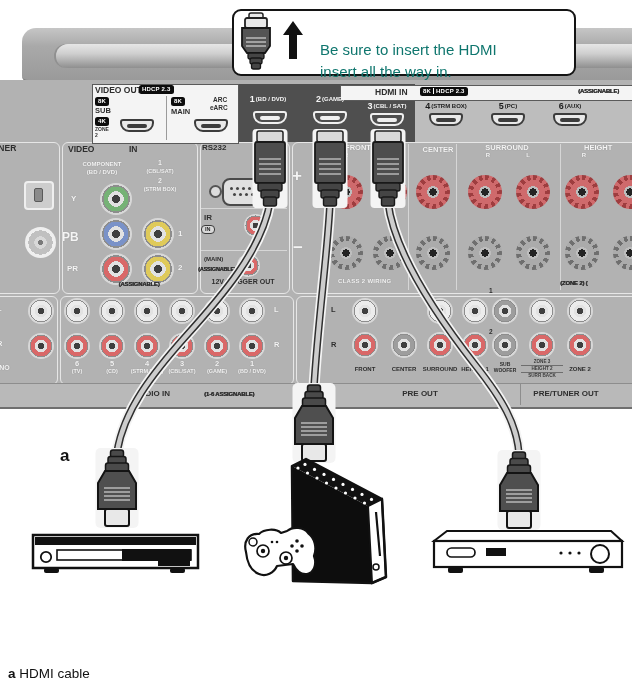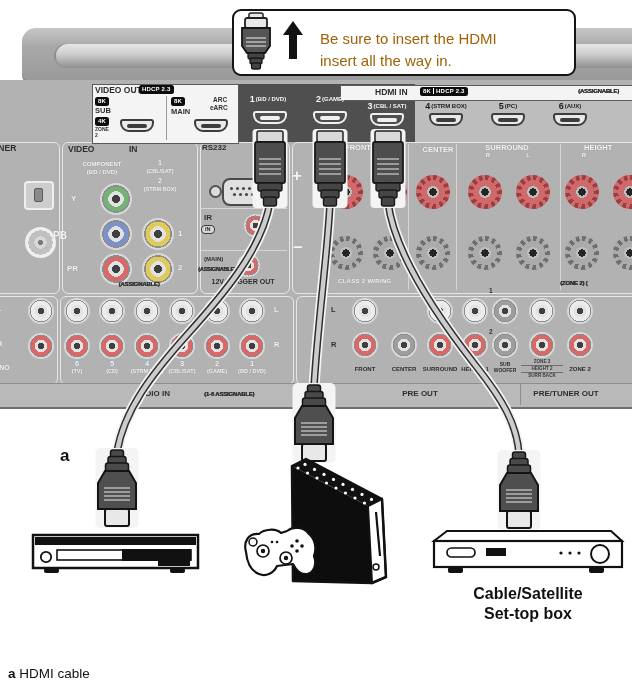--- a/index.html
+++ b/index.html
@@ -54,21 +54,21 @@
   .amsq{position:absolute;width:26px;height:25px;background:#cdcdcd;border:2px solid #efefef;border-radius:4px;z-index:3;}
   .amsq::after{content:"";position:absolute;left:8px;top:5px;width:7px;height:12px;background:#8b8b8b;border:1px solid #5a5a5a;border-radius:2px;}
   .dsub{position:absolute;left:222px;top:178px;width:38px;height:24px;background:#e0e0e0;border:2px solid #4a4a4a;border-radius:8px;z-index:3;}
   .dsub::after{content:"";position:absolute;left:6px;top:7px;width:3px;height:3px;border-radius:50%;background:#454545;
        box-shadow:6px 0 #454545,12px 0 #454545,18px 0 #454545,3px 6px #454545,9px 6px #454545,15px 6px #454545,21px 6px #454545;}
   .nut{position:absolute;width:9px;height:9px;border-radius:50%;background:#dcdcdc;border:2px solid #555;z-index:3;}
   .footer-strip{position:absolute;left:0;top:383px;width:632px;height:23px;background:#b9b9b9;border-top:1px solid #8d8d8d;z-index:2;}
   
   .callout{position:absolute;left:232px;top:9px;width:340px;height:63px;background:#fff;
        border:2.5px solid #141414;border-radius:9px;z-index:20;}
-  .callout-text{position:absolute;left:86px;top:17px;font-size:15px;line-height:22px;color:#a16207;z-index:21;}
+  .callout-text{position:absolute;left:86px;top:28px;font-size:15px;line-height:22px;color:#0f766e;z-index:21;}
   svg.overlay{position:absolute;left:0;top:0;z-index:10;pointer-events:none;}
   .devlbl{position:absolute;font-size:16px;font-weight:bold;color:#111;text-align:center;line-height:20px;z-index:5;}
   .z3stack{position:absolute;left:521px;top:359px;width:42px;text-align:center;font-size:4.6px;font-weight:bold;color:#3a3a3a;z-index:4;}
   .z3stack div{border-bottom:1px solid #6e6e6e;line-height:6px;}
   .z3stack div:last-child{border-bottom:none;}
 </style>
 </head>
 <body>
 
 <div class="screen">
@@ -128,21 +128,21 @@
   <div class="lbl" style="left:68px;top:144px;font-size:8.5px;z-index:3">VIDEO</div>
   <div class="lbl" style="left:129px;top:144px;font-size:8.5px;z-index:3">IN</div>
   <div class="lbl wt ctr" style="left:72px;top:161px;width:60px;font-size:6px;z-index:3">COMPONENT</div>
   <div class="lbl wt ctr" style="left:72px;top:169px;width:60px;font-size:6px;z-index:3">(BD / DVD)</div>
   <div class="lbl wt ctr" style="left:140px;top:159px;width:40px;font-size:7px;z-index:3">1</div>
   <div class="lbl wt ctr" style="left:140px;top:168px;width:40px;font-size:5.5px;z-index:3">(CBL/SAT)</div>
   <div class="lbl wt ctr" style="left:140px;top:177px;width:40px;font-size:7px;z-index:3">2</div>
   <div class="lbl wt ctr" style="left:140px;top:186px;width:40px;font-size:5.5px;z-index:3">(STRM BOX)</div>
   <div class="lbl wt" style="left:71px;top:194px;font-size:8px;z-index:3">Y</div>
   <div class="rca" style="--c:#76b276;left:100px;top:183px;width:32px;height:32px"></div>
-  <div class="lbl wt" style="left:53px;top:230px;font-size:10px;z-index:3">PB</div>
+  <div class="lbl wt" style="left:62px;top:230px;font-size:12px;z-index:3">PB</div>
   <div class="rca" style="--c:#7a92c8;left:100px;top:218px;width:32px;height:32px"></div>
   <div class="lbl wt" style="left:67px;top:264px;font-size:8px;z-index:3">PR</div>
   <div class="rca" style="--c:#d96868;left:100px;top:253px;width:32px;height:32px"></div>
   <div class="rca" style="--c:#dfca5a;left:142px;top:218px;width:32px;height:32px"></div>
   <div class="lbl wt" style="left:178px;top:229px;font-size:8px;z-index:3">1</div>
   <div class="rca" style="--c:#dfca5a;left:142px;top:253px;width:32px;height:32px"></div>
   <div class="lbl wt" style="left:178px;top:263px;font-size:8px;z-index:3">2</div>
   <div class="lbl heavy ctr" style="left:104px;top:281px;width:70px;font-size:6px;z-index:3">(ASSIGNABLE)</div>
 
   <div class="lbl" style="left:202px;top:143px;font-size:8px;z-index:3">RS232</div>
@@ -422,22 +422,18 @@
       <rect x="15.5" y="52" width="9" height="6" rx="2" fill="#454545" stroke="#161616" stroke-width="1.3"></rect>
       <polygon points="57,10 47,24 53,24 53,48 61,48 61,24 67,24" fill="#111"></polygon>
     </svg>
     <div class="callout-text">
       <div>Be sure to insert the HDMI</div>
       <div>insert all the way in.</div>
     </div>
   </div>
 
   <div class="lbl" style="left:60px;top:446px;font-size:17px;color:#111;z-index:11">a</div>
-  <div class="devlbl" style="left:448px;top:584px;width:160px">
-    <div>Cable/Satellite</div>
-    <div>Set-top box</div>
-  </div>
   <div class="abs" style="left:8px;top:666px;font-size:13.5px;color:#111;z-index:5">
     <b>a</b>
     <span>HDMI cable</span>
   </div>
 
 </div>
 
 </body></html>

